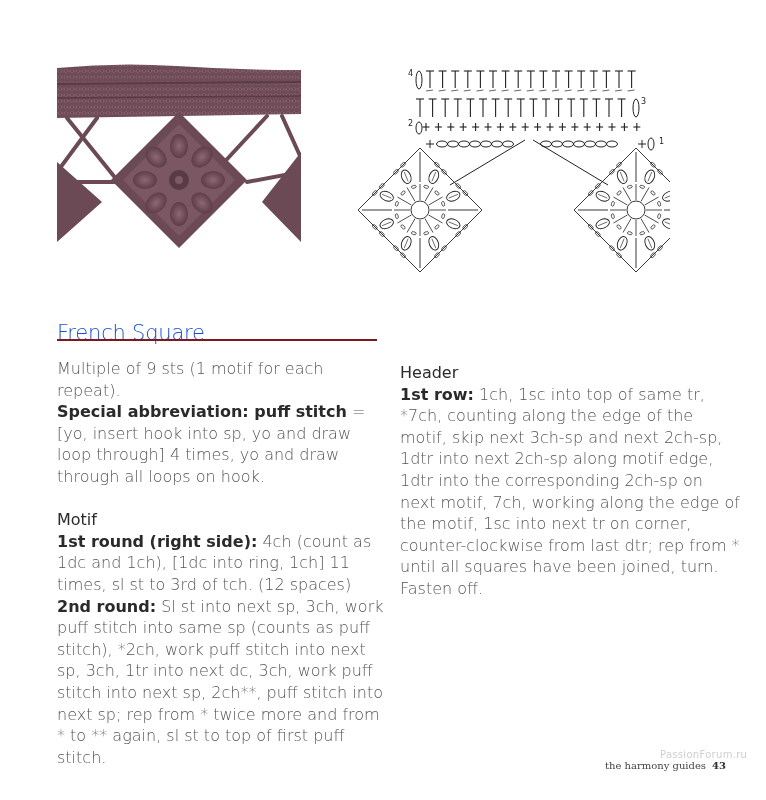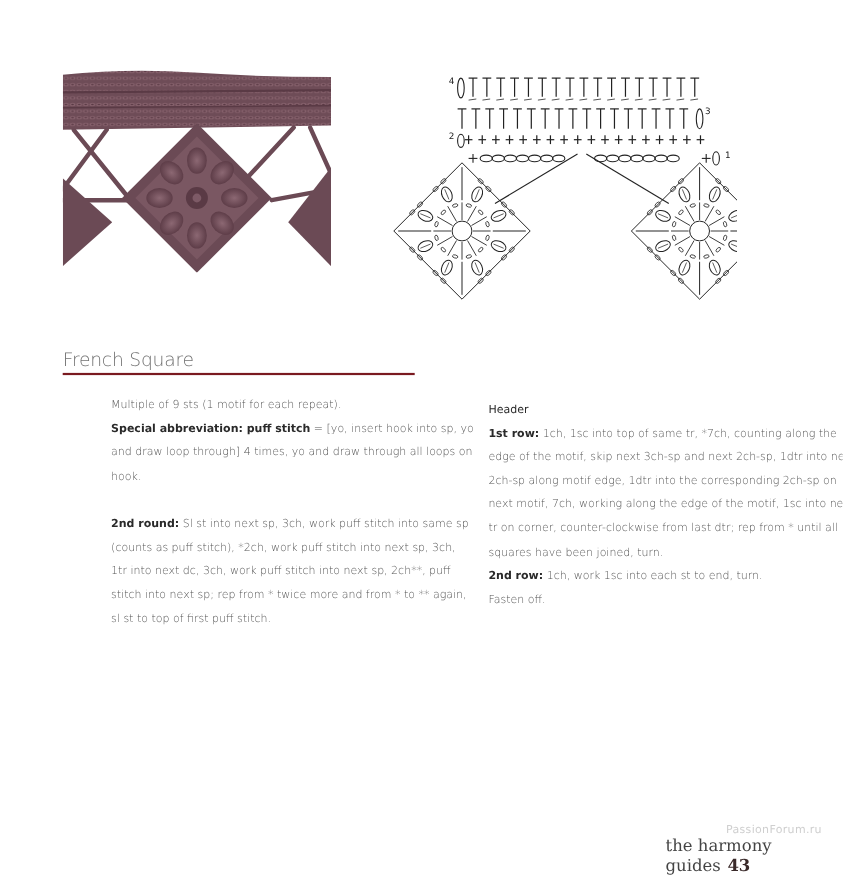--- a/index.html
+++ b/index.html
@@ -4,32 +4,32 @@
 <style>
   html, body { margin: 0; padding: 0; }
   body {
     width: 766px; height: 800px; background: #ffffff; position: relative; overflow: hidden;
     font-family: "DejaVu Sans", "Liberation Sans", sans-serif; color: #4a4a4a;
   }
   .photo { position: absolute; left: 57px; top: 62px; width: 244px; height: 186px; overflow: hidden; }
   .photo svg { display: block; }
   .chart { position: absolute; left: 350px; top: 60px; width: 320px; height: 230px; }
   .title {
-    position: absolute; left: 57px; top: 307px; font-size: 17px; font-weight: 300;
-    color: #737373; font-family: "DejaVu Sans", sans-serif; letter-spacing: -0.2px;
+    position: absolute; left: 57px; top: 307px; font-size: 21px; font-weight: 300;
+    color: #1d4ed8; font-family: "DejaVu Sans", sans-serif; letter-spacing: -0.2px;
   }
   .title-rule { position: absolute; left: 57px; top: 339px; width: 320px; height: 2px; background: #7a1a20; }
-  .col { position: absolute; font-size: 10px; line-height: 21.6px; color: #555; font-weight: 300; margin-left: 44px; }
+  .col { position: absolute; font-size: 16px; line-height: 21.6px; color: #555; font-weight: 300; }
   .col-left { left: 57px; top: 358px; width: 330px; }
   .col-right { left: 400px; top: 362px; width: 340px; }
   .col p { margin: 0; }
   .col b { color: #2a2a2a; font-weight: 600; }
   .sec-head { color: #2a2a2a; font-weight: 500; }
   .gap { height: 21.6px; }
-  .footer { position: absolute; left: 605px; top: 760px; font-family: "DejaVu Serif", serif; font-size: 15px; color: #444; }
+  .footer { position: absolute; left: 605px; top: 760px; font-family: "DejaVu Serif", serif; font-size: 10px; color: #444; }
   .footer .pg { font-weight: bold; margin-left: 6px; color: #3a2a2a; }
   .watermark { position: absolute; left: 660px; top: 749px; font-size: 10px; color: #cfcfcf; letter-spacing: 0.3px; font-family: "DejaVu Sans", sans-serif; }
 </style>
 </head>
 <body>
 
 <div class="photo">
   <svg width="244" height="186" viewBox="0 0 244 186">
     <defs>
       <pattern id="knit" width="6" height="6" patternUnits="userSpaceOnUse">
@@ -376,26 +376,27 @@
   </svg>
 </div>
 
 <h1 class="title">French Square</h1>
 <div class="title-rule"></div>
 
 <div class="col col-left">
   <p>Multiple of 9 sts (1 motif for each repeat).</p>
   <p><b>Special abbreviation: puff stitch</b><span> = [yo, insert hook into sp, yo and draw loop through] 4 times, yo and draw through all loops on hook.</span></p>
   <div class="gap"></div>
+  <p class="sec-head">Motif</p>
+  <p><b>1st round (right side):</b><span> 4ch (count as 1dc and 1ch), [1dc into ring, 1ch] 11 times, sl st to 3rd of tch. (12 spaces)</span></p>
   <p><b>2nd round:</b><span> Sl st into next sp, 3ch, work puff stitch into same sp (counts as puff stitch), *2ch, work puff stitch into next sp, 3ch, 1tr into next dc, 3ch, work puff stitch into next sp, 2ch**, puff stitch into next sp; rep from * twice more and from * to ** again, sl st to top of first puff stitch.</span></p>
 </div>
 
 <div class="col col-right">
   <p class="sec-head">Header</p>
   <p><b>1st row:</b><span> 1ch, 1sc into top of same tr, *7ch, counting along the edge of the motif, skip next 3ch-sp and next 2ch-sp, 1dtr into next 2ch-sp along motif edge, 1dtr into the corresponding 2ch-sp on next motif, 7ch, working along the edge of the motif, 1sc into next tr on corner, counter-clockwise from last dtr; rep from * until all squares have been joined, turn.</span></p>
-  <p><b>2nd row:</b><span> 1ch, work 1sc into each st to end, turn.</span></p>
   <p>Fasten off.</p>
 </div>
 
 <div class="footer">
   <span>the harmony guides</span><span class="pg">43</span>
 </div>
 <div class="watermark">PassionForum.ru</div>
 
 </body></html>

